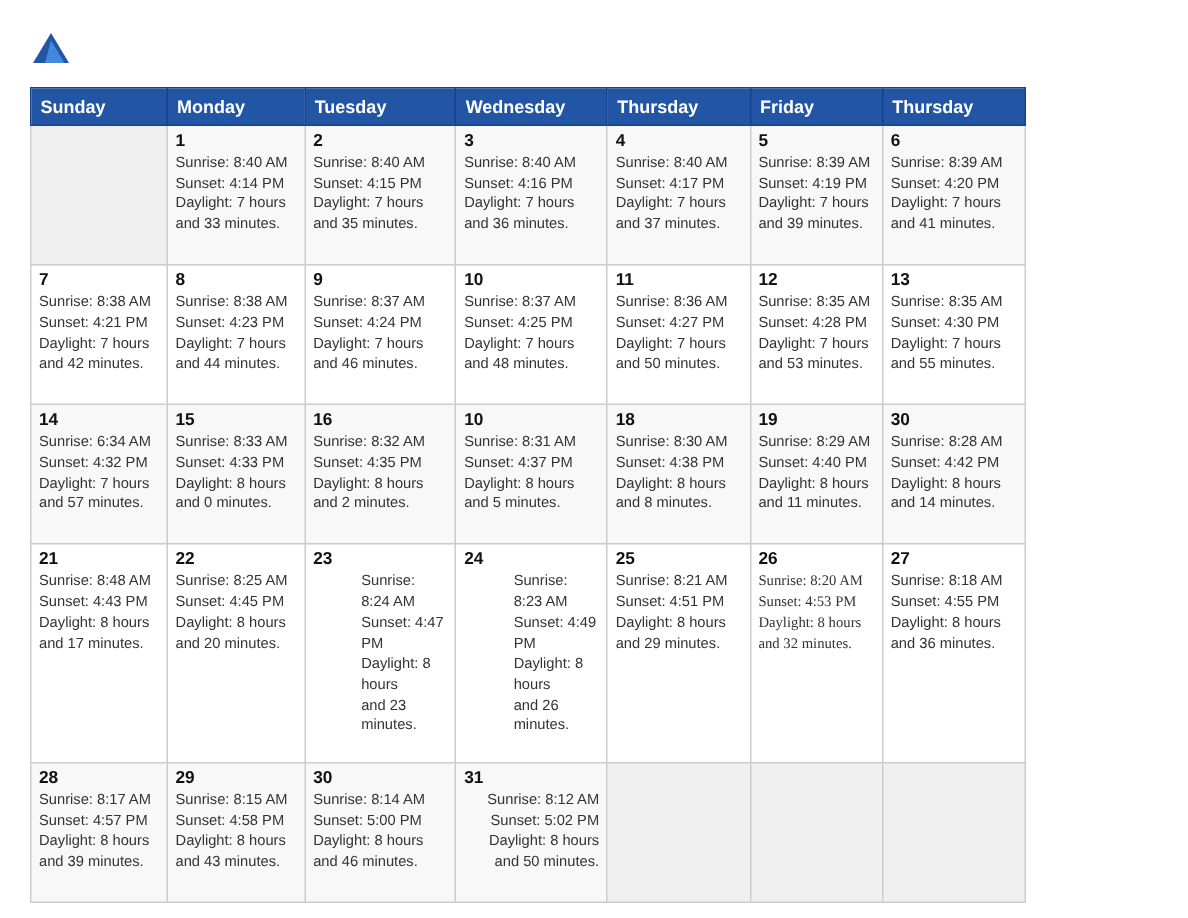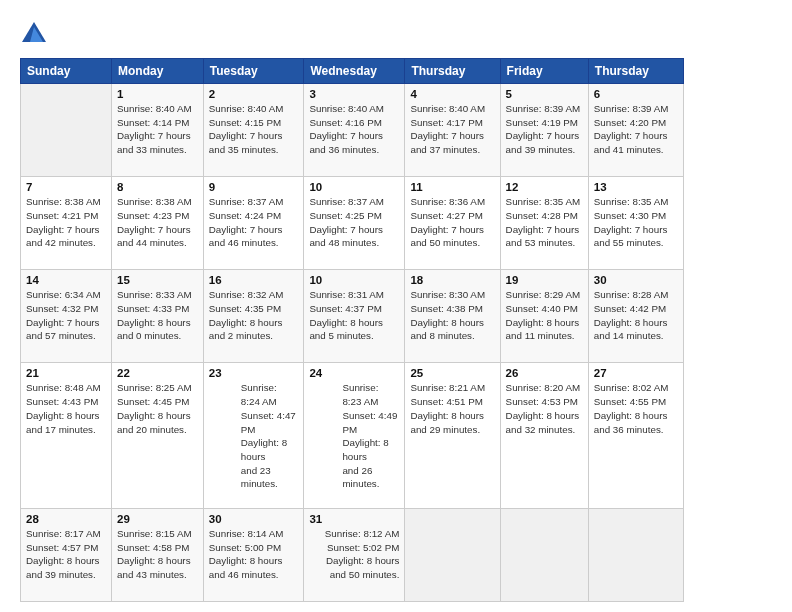--- a/index.html
+++ b/index.html
@@ -313,28 +313,28 @@
           </td>
           <td>
             <span class="day-number">25</span>
             <div class="day-info" style="white-space: pre-line;">Sunrise: 8:21 AM
 Sunset: 4:51 PM
 Daylight: 8 hours
 and 29 minutes.</div>
           </td>
           <td>
             <span class="day-number">26</span>
-            <div class="day-info" style="white-space: pre-line;">Sunrise: 8:20 AM
+            <div class="day-info" style="white-space: pre-line; font-family: Liberation Serif, serif;">Sunrise: 8:20 AM
 Sunset: 4:53 PM
 Daylight: 8 hours
 and 32 minutes.</div>
           </td>
           <td>
             <span class="day-number">27</span>
-            <div class="day-info" style="white-space: pre-line;">Sunrise: 8:02 AM
+            <div class="day-info" style="white-space: pre-line;">Sunrise: 8:18 AM
 Sunset: 4:55 PM
 Daylight: 8 hours
 and 36 minutes.</div>
           </td>
         </tr>
         <tr>
           <td>
             <span class="day-number">28</span>
             <div class="day-info" style="white-space: pre-line;">Sunrise: 8:17 AM
 Sunset: 4:57 PM

